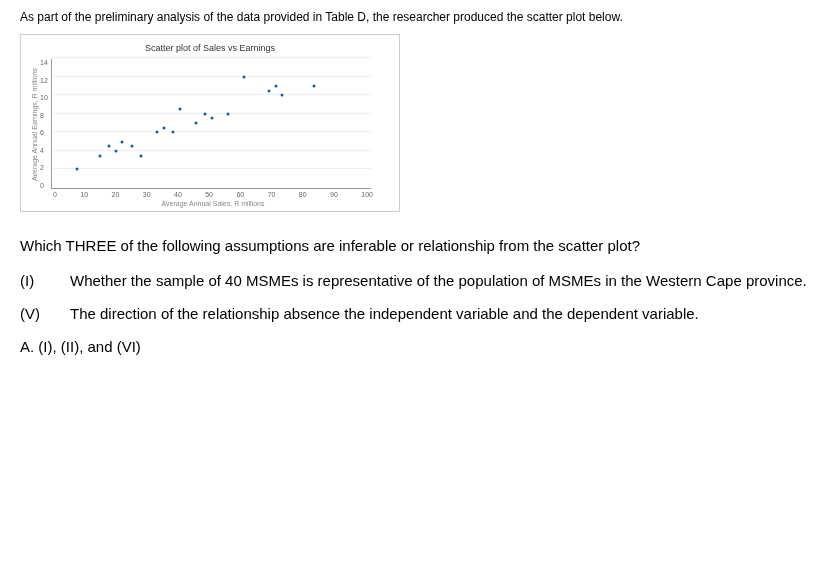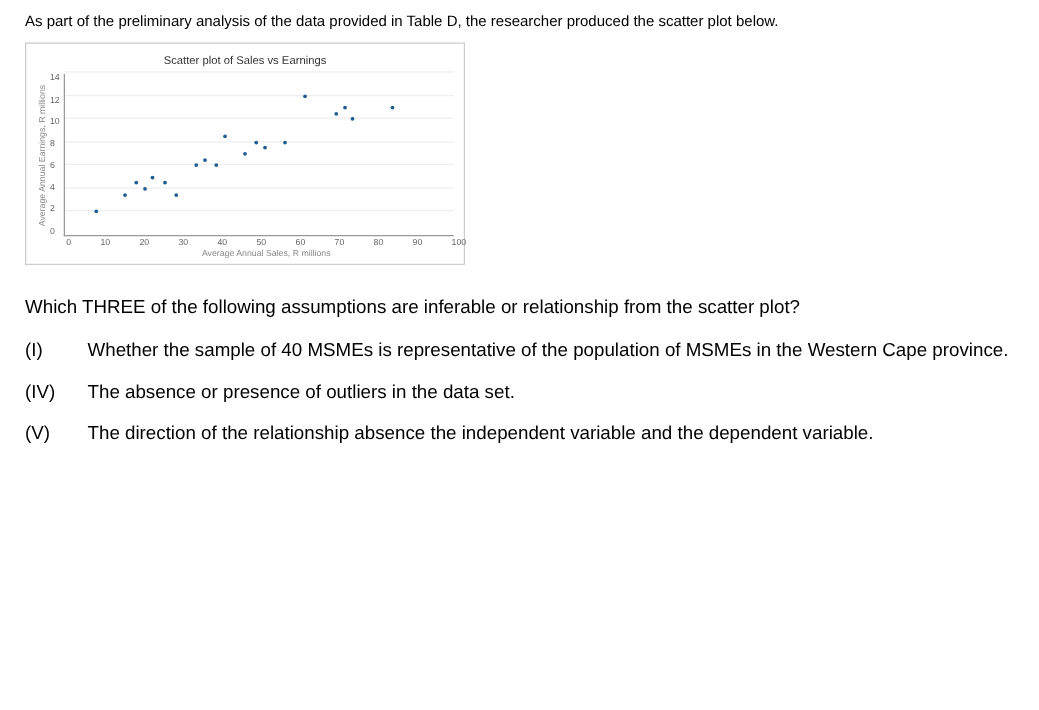--- a/index.html
+++ b/index.html
@@ -7,21 +7,21 @@
       font-family: Arial, Helvetica, sans-serif;
       font-size: 14px;
       color: #000;
       padding: 10px 20px;
       background: #fff;
       width: 831px;
     }
     .intro { font-size: 12px; margin-bottom: 10px; }
     .chart-wrap {
       border: 1px solid #ccc;
-      width: 352px;
+      width: 380px;
       padding: 8px 8px 4px 8px;
       margin-bottom: 25px;
     }
     .chart-title {
       text-align: center;
       font-size: 9px;
       color: #333;
       margin-bottom: 6px;
     }
     .chart-body { display: flex; align-items: stretch; }
@@ -151,22 +151,19 @@
 </div>
 
 <p class="question">Which THREE of the following assumptions are inferable or relationship from the scatter plot?</p>
 
 <div id="statements">
     <div class="stmt-row">
       <div class="stmt-num">(I)</div>
       <div class="stmt-text">Whether the sample of 40 MSMEs is representative of the population of MSMEs in the Western Cape province.</div>
     </div>
     <div class="stmt-row">
-      <div class="stmt-num">(IV)</div>
-      <div class="stmt-text">The absence or presence of outliers in the data set.</div>
-    </div>
-    <div class="stmt-row">
       <div class="stmt-num">(V)</div>
       <div class="stmt-text">The direction of the relationship absence the independent variable and the dependent variable.</div>
     </div>
   </div>
 <div id="options">
+    <div class="opt">A. (I), (II), and (VI)</div>
   </div>
 
 </body></html>

